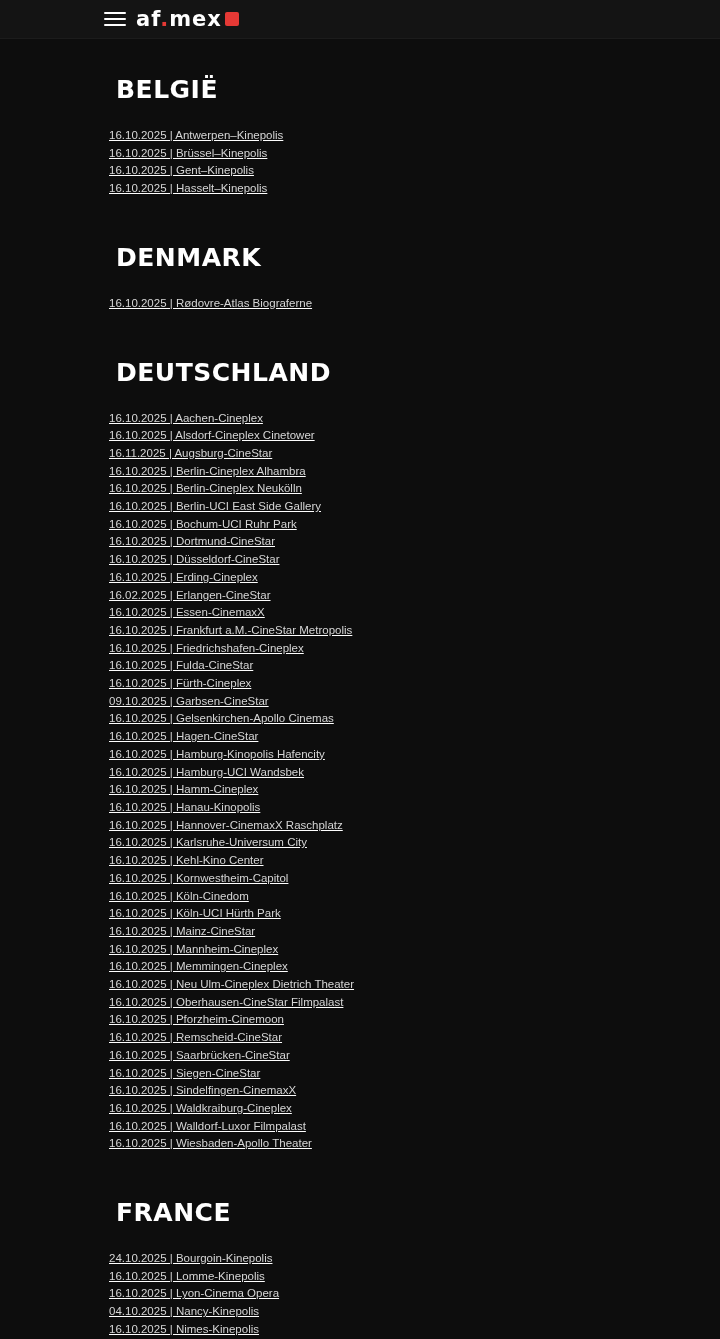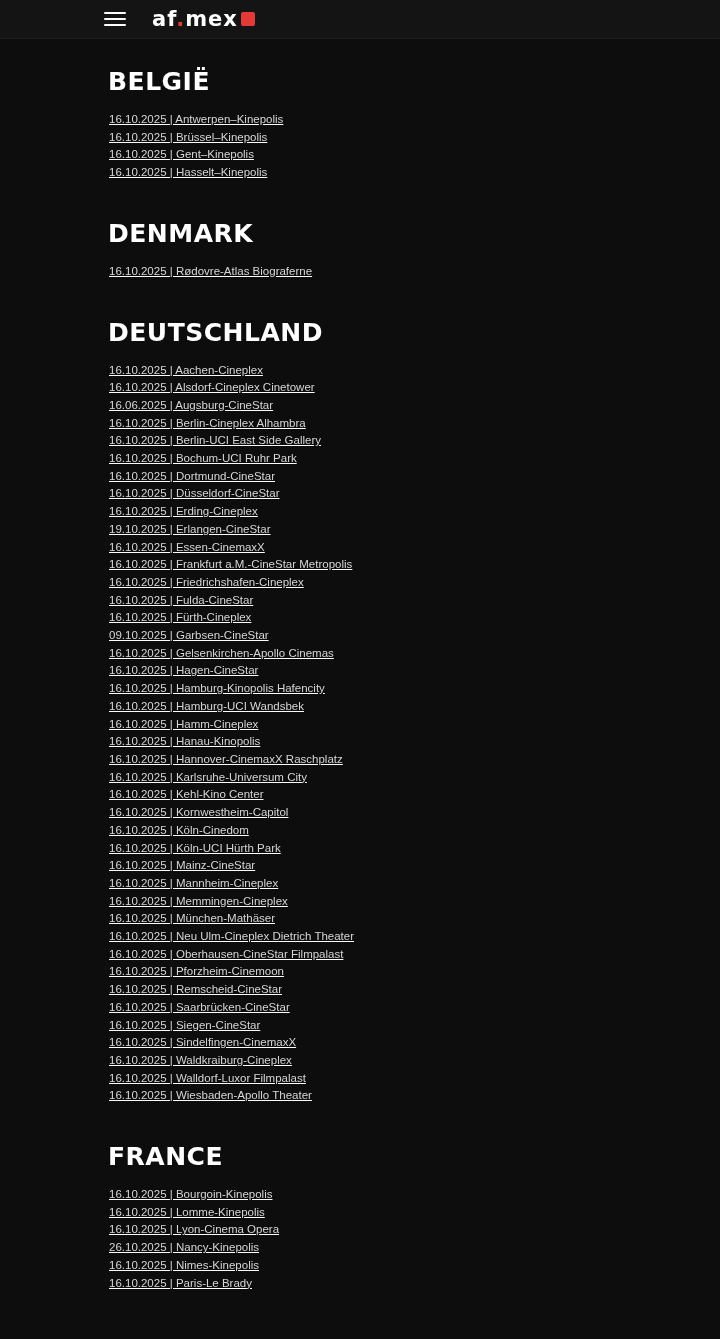--- a/index.html
+++ b/index.html
@@ -38,21 +38,21 @@
   }
   .menu-button span {
     display: block;
     height: 2px;
     width: 22px;
     background: #ffffff;
     border-radius: 1px;
   }
   .logo {
     position: absolute;
-    left: 152px;
+    left: 136px;
     top: 50%;
     transform: translateY(-50%);
     display: flex;
     align-items: center;
     height: 26px;
     letter-spacing: 1px;
     cursor: pointer;
   }
   .logo-text {
     font-family: "DejaVu Sans", sans-serif;
@@ -80,21 +80,21 @@
     box-sizing: border-box;
   }
   .country-block {
     margin: 0;
   }
   h2.country-title {
     font-family: "DejaVu Sans", sans-serif;
     font-size: 25px;
     font-weight: 700;
     letter-spacing: 0.5px;
-    margin: 0;
+    margin: 8px;
     padding: 0;
     color: #ffffff;
     text-transform: uppercase;
   }
   .country-block.first h2.country-title {
     padding-top: 28px;
   }
   .listing-list {
     list-style: none;
     margin: 1px;
@@ -150,28 +150,29 @@
   </div>
 
   <div class="spacer-lg"></div>
 
   <div class="country-block">
     <h2 class="country-title">DEUTSCHLAND</h2>
     <div class="spacer-sm"></div>
     <ul class="listing-list">
       <li class="listing-item">16.10.2025 | Aachen-Cineplex</li>
       <li class="listing-item">16.10.2025 | Alsdorf-Cineplex Cinetower</li>
-      <li class="listing-item">16.06.2025 | Augsburg-CineStar</li>
+      <li class="listing-item">16.11.2025 | Augsburg-CineStar</li>
       <li class="listing-item">16.10.2025 | Berlin-Cineplex Alhambra</li>
+      <li class="listing-item">16.10.2025 | Berlin-Cineplex Neukölln</li>
       <li class="listing-item">16.10.2025 | Berlin-UCI East Side Gallery</li>
       <li class="listing-item">16.10.2025 | Bochum-UCI Ruhr Park</li>
       <li class="listing-item">16.10.2025 | Dortmund-CineStar</li>
       <li class="listing-item">16.10.2025 | Düsseldorf-CineStar</li>
       <li class="listing-item">16.10.2025 | Erding-Cineplex</li>
-      <li class="listing-item">19.10.2025 | Erlangen-CineStar</li>
+      <li class="listing-item">16.02.2025 | Erlangen-CineStar</li>
       <li class="listing-item">16.10.2025 | Essen-CinemaxX</li>
       <li class="listing-item">16.10.2025 | Frankfurt a.M.-CineStar Metropolis</li>
       <li class="listing-item">16.10.2025 | Friedrichshafen-Cineplex</li>
       <li class="listing-item">16.10.2025 | Fulda-CineStar</li>
       <li class="listing-item">16.10.2025 | Fürth-Cineplex</li>
       <li class="listing-item">09.10.2025 | Garbsen-CineStar</li>
       <li class="listing-item">16.10.2025 | Gelsenkirchen-Apollo Cinemas</li>
       <li class="listing-item">16.10.2025 | Hagen-CineStar</li>
       <li class="listing-item">16.10.2025 | Hamburg-Kinopolis Hafencity</li>
       <li class="listing-item">16.10.2025 | Hamburg-UCI Wandsbek</li>
@@ -179,43 +180,42 @@
       <li class="listing-item">16.10.2025 | Hanau-Kinopolis</li>
       <li class="listing-item">16.10.2025 | Hannover-CinemaxX Raschplatz</li>
       <li class="listing-item">16.10.2025 | Karlsruhe-Universum City</li>
       <li class="listing-item">16.10.2025 | Kehl-Kino Center</li>
       <li class="listing-item">16.10.2025 | Kornwestheim-Capitol</li>
       <li class="listing-item">16.10.2025 | Köln-Cinedom</li>
       <li class="listing-item">16.10.2025 | Köln-UCI Hürth Park</li>
       <li class="listing-item">16.10.2025 | Mainz-CineStar</li>
       <li class="listing-item">16.10.2025 | Mannheim-Cineplex</li>
       <li class="listing-item">16.10.2025 | Memmingen-Cineplex</li>
-      <li class="listing-item">16.10.2025 | München-Mathäser</li>
       <li class="listing-item">16.10.2025 | Neu Ulm-Cineplex Dietrich Theater</li>
       <li class="listing-item">16.10.2025 | Oberhausen-CineStar Filmpalast</li>
       <li class="listing-item">16.10.2025 | Pforzheim-Cinemoon</li>
       <li class="listing-item">16.10.2025 | Remscheid-CineStar</li>
       <li class="listing-item">16.10.2025 | Saarbrücken-CineStar</li>
       <li class="listing-item">16.10.2025 | Siegen-CineStar</li>
       <li class="listing-item">16.10.2025 | Sindelfingen-CinemaxX</li>
       <li class="listing-item">16.10.2025 | Waldkraiburg-Cineplex</li>
       <li class="listing-item">16.10.2025 | Walldorf-Luxor Filmpalast</li>
       <li class="listing-item">16.10.2025 | Wiesbaden-Apollo Theater</li>
     </ul>
   </div>
 
   <div class="spacer-lg"></div>
 
   <div class="country-block">
     <h2 class="country-title">FRANCE</h2>
     <div class="spacer-sm"></div>
     <ul class="listing-list">
-      <li class="listing-item">16.10.2025 | Bourgoin-Kinepolis</li>
+      <li class="listing-item">24.10.2025 | Bourgoin-Kinepolis</li>
       <li class="listing-item">16.10.2025 | Lomme-Kinepolis</li>
       <li class="listing-item">16.10.2025 | Lyon-Cinema Opera</li>
-      <li class="listing-item">26.10.2025 | Nancy-Kinepolis</li>
+      <li class="listing-item">04.10.2025 | Nancy-Kinepolis</li>
       <li class="listing-item">16.10.2025 | Nimes-Kinepolis</li>
       <li class="listing-item">16.10.2025 | Paris-Le Brady</li>
 
     </ul>
   </div>
 
 </div>
 
 </body></html>

